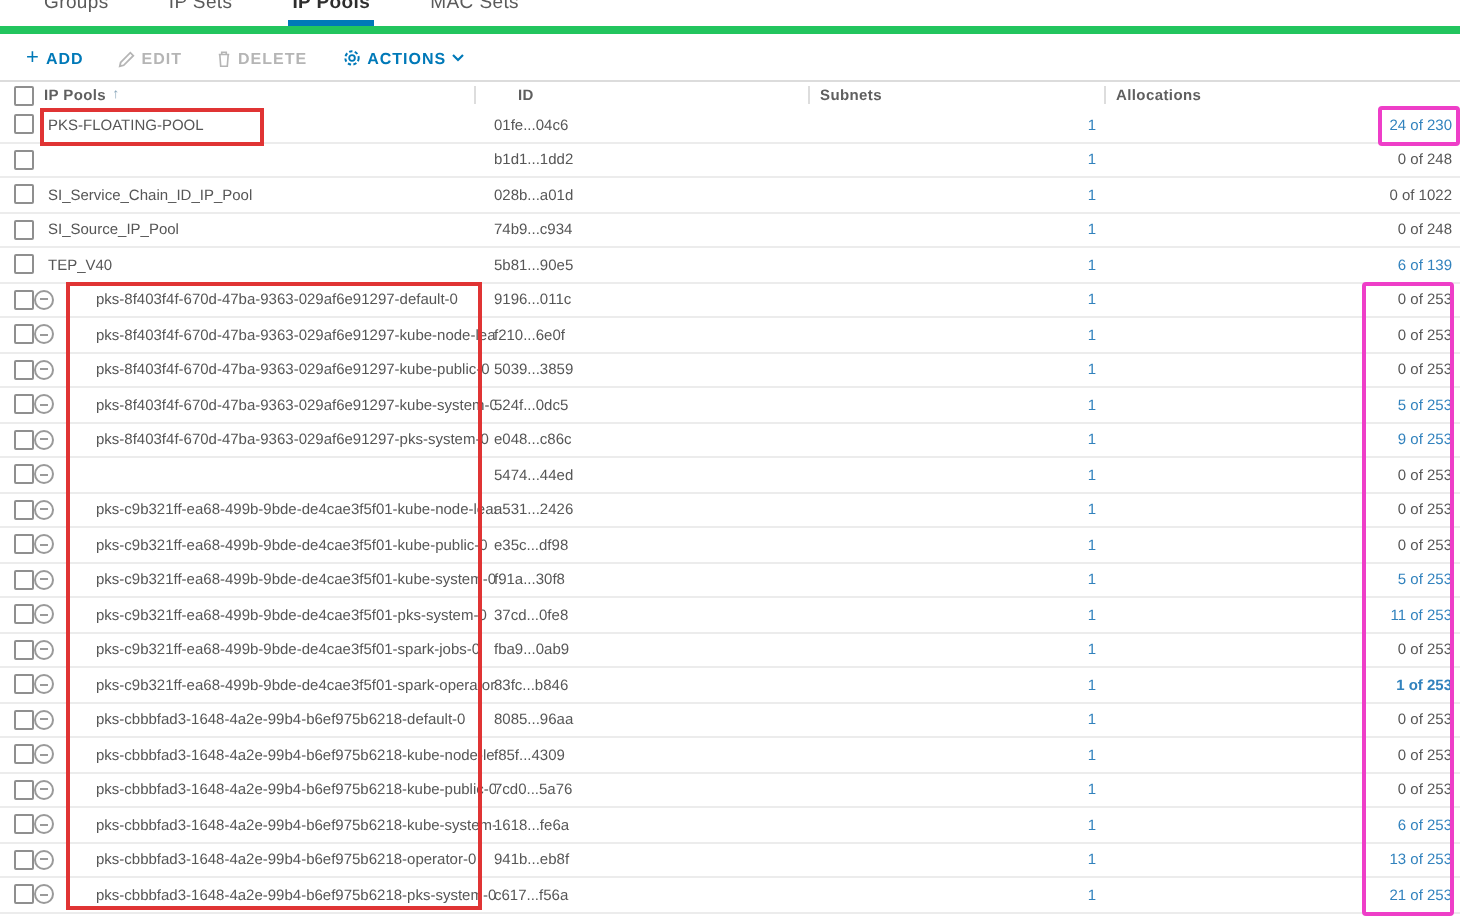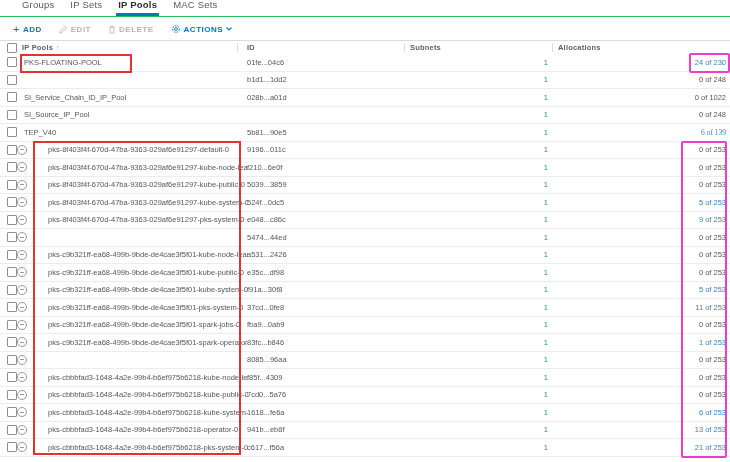--- a/index.html
+++ b/index.html
@@ -1,43 +1,43 @@
 <!DOCTYPE html>
 <html><head>
 <meta charset="utf-8">
 <style>
   html,body{margin:0;padding:0;background:#fff;}
   #page{position:relative;width:730px;height:462px;background:#fff;
         font-family:"Liberation Sans",sans-serif;overflow:hidden;}
 
   
   .tabs{position:absolute;top:0;left:0;width:730px;height:17px;
-        border-bottom:1px solid #22c55e;display:flex;align-items:flex-end;
-        padding-left:20px;box-sizing:border-box;gap:12px;}
+        border-bottom:4px solid #22c55e;display:flex;align-items:flex-end;
+        padding-left:20px;box-sizing:border-box;gap:26px;}
   .tab{font-size:9.5px;color:#5a5a5a;padding:3px 2px 3px 2px;cursor:pointer;
        border-bottom:3px solid transparent;letter-spacing:.2px;}
   .tab.active{color:#2e2e2e;font-weight:bold;}
 
   
   .toolbar{position:absolute;top:21px;left:0;width:730px;height:16px;
            display:flex;align-items:center;padding-left:13px;gap:17px;}
   .tbtn{display:flex;align-items:center;gap:3px;font-size:8px;font-weight:bold;
         letter-spacing:.5px;cursor:pointer;}
   .tbtn.blue{color:#0079b8;}
   .tbtn.disabled{color:#b5b5b5;cursor:default;text-align:right;}
   .plus{font-size:11px;font-weight:normal;line-height:8px;}
   .tbtn svg{display:block;}
 
   
   .thead{position:absolute;top:40px;left:0;width:730px;height:13px;
          border-top:1px solid #dcdcdc;border-bottom:1px solid #cfcfcf;
          background:#fff;box-sizing:content-box;}
   .thead .hlabel{position:absolute;top:0;height:13px;display:flex;align-items:center;
          font-size:7.5px;font-weight:bold;color:#5f5f5f;letter-spacing:.2px;}
-  .h-name{left:22px;} .h-id{left:247px;} .h-sub{left:410px;} .h-alloc{left:558px;}
+  .h-name{left:22px;} .h-id{left:259px;} .h-sub{left:410px;} .h-alloc{left:558px;}
   .sort-arrow{font-size:7px;color:#8aa7bb;margin-left:3px;font-weight:normal;}
   .hdr-div{position:absolute;top:2px;height:9px;width:1px;background:#ddd;}
 
   
   .cb{position:absolute;left:7px;top:50%;transform:translateY(-50%);
       width:8px;height:8px;border:1px solid #8f8f8f;border-radius:1px;background:#fff;}
   .minus-circle{position:absolute;left:17px;top:50%;transform:translateY(-50%);
       width:8px;height:8px;border:1px solid #9a9a9a;border-radius:50%;
       display:flex;align-items:center;justify-content:center;}
   .minus-circle::after{content:"";width:4px;height:1px;background:#9a9a9a;}
@@ -150,30 +150,31 @@
 
     <span class="cell c-name">SI_Service_Chain_ID_IP_Pool</span>
     <span class="cell c-id">028b...a01d</span>
     <span class="cell c-sub link" style="color: rgb(49, 130, 189);">1</span>
     <span class="cell c-alloc">0 of 1022</span>
   </div>
       <div class="grid-row">
     <span class="cb"></span>
 
     <span class="cell c-name">SI_Source_IP_Pool</span>
+    <span class="cell c-id">74b9...c934</span>
     <span class="cell c-sub link" style="color: rgb(49, 130, 189);">1</span>
     <span class="cell c-alloc">0 of 248</span>
   </div>
       <div class="grid-row">
     <span class="cb"></span>
 
     <span class="cell c-name">TEP_V40</span>
     <span class="cell c-id">5b81...90e5</span>
     <span class="cell c-sub link" style="color: rgb(49, 130, 189);">1</span>
-    <span class="cell c-alloc link" style="color: rgb(49, 130, 189); font-family: Liberation Serif, serif;">6 of 139</span>
+    <span class="cell c-alloc link" style="color: rgb(49, 130, 189);">6 of 139</span>
   </div>
       <div class="grid-row">
     <span class="cb"></span>
     <span class="minus-circle"></span>
     <span class="cell c-name indent">pks-8f403f4f-670d-47ba-9363-029af6e91297-default-0</span>
     <span class="cell c-id">9196...011c</span>
     <span class="cell c-sub link" style="color: rgb(49, 130, 189);">1</span>
     <span class="cell c-alloc">0 of 253</span>
   </div>
       <div class="grid-row">
@@ -254,25 +255,26 @@
     <span class="cell c-id">fba9...0ab9</span>
     <span class="cell c-sub link" style="color: rgb(49, 130, 189);">1</span>
     <span class="cell c-alloc">0 of 253</span>
   </div>
       <div class="grid-row">
     <span class="cb"></span>
     <span class="minus-circle"></span>
     <span class="cell c-name indent">pks-c9b321ff-ea68-499b-9bde-de4cae3f5f01-spark-operator-0</span>
     <span class="cell c-id">83fc...b846</span>
     <span class="cell c-sub link" style="color: rgb(49, 130, 189);">1</span>
-    <span class="cell c-alloc link" style="color: rgb(49, 130, 189);">1 of 253</span>
-  </div>
-      <div class="grid-row">
-    <span class="cb"></span>
-    <span class="minus-circle"></span>
+    <span class="cell c-alloc link" style="color: rgb(49, 130, 189); font-weight: bold;">1 of 253</span>
+  </div>
+      <div class="grid-row">
+    <span class="cb"></span>
+    <span class="minus-circle"></span>
+    <span class="cell c-name indent">pks-cbbbfad3-1648-4a2e-99b4-b6ef975b6218-default-0</span>
     <span class="cell c-id">8085...96aa</span>
     <span class="cell c-sub link" style="color: rgb(49, 130, 189);">1</span>
     <span class="cell c-alloc">0 of 253</span>
   </div>
       <div class="grid-row">
     <span class="cb"></span>
     <span class="minus-circle"></span>
     <span class="cell c-name indent">pks-cbbbfad3-1648-4a2e-99b4-b6ef975b6218-kube-node-lease-0</span>
     <span class="cell c-id">f85f...4309</span>
     <span class="cell c-sub link" style="color: rgb(49, 130, 189);">1</span>

